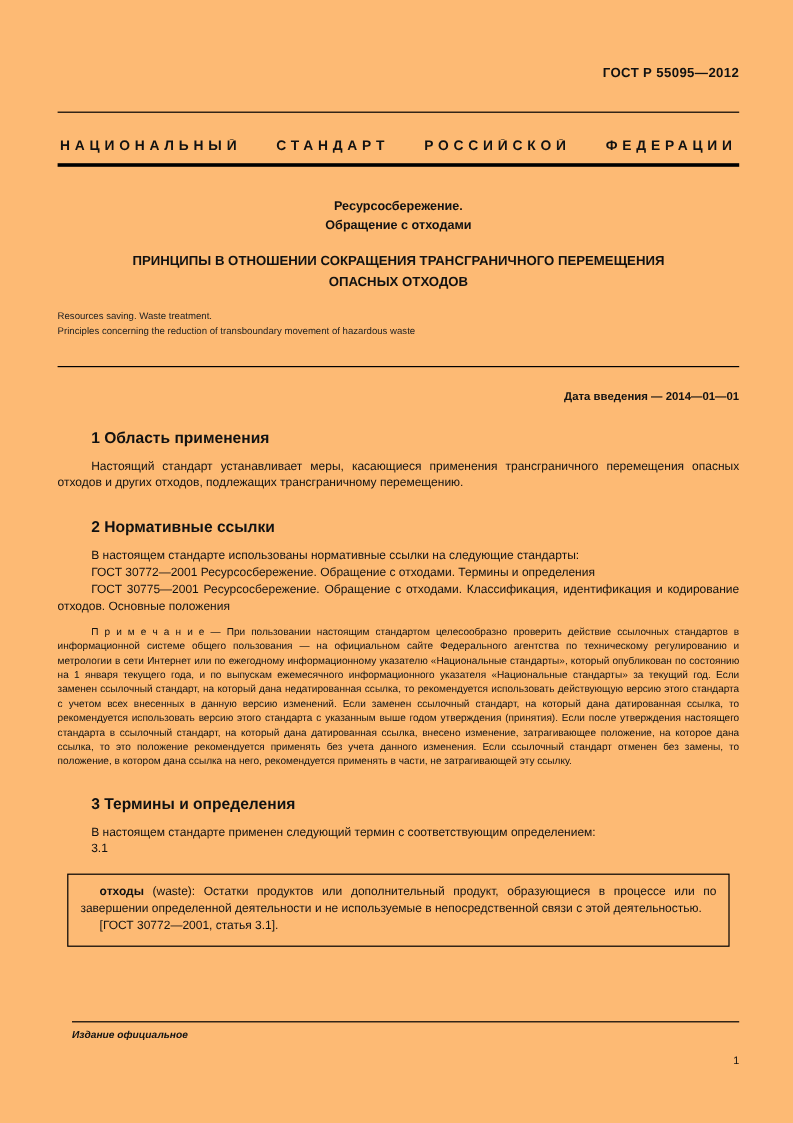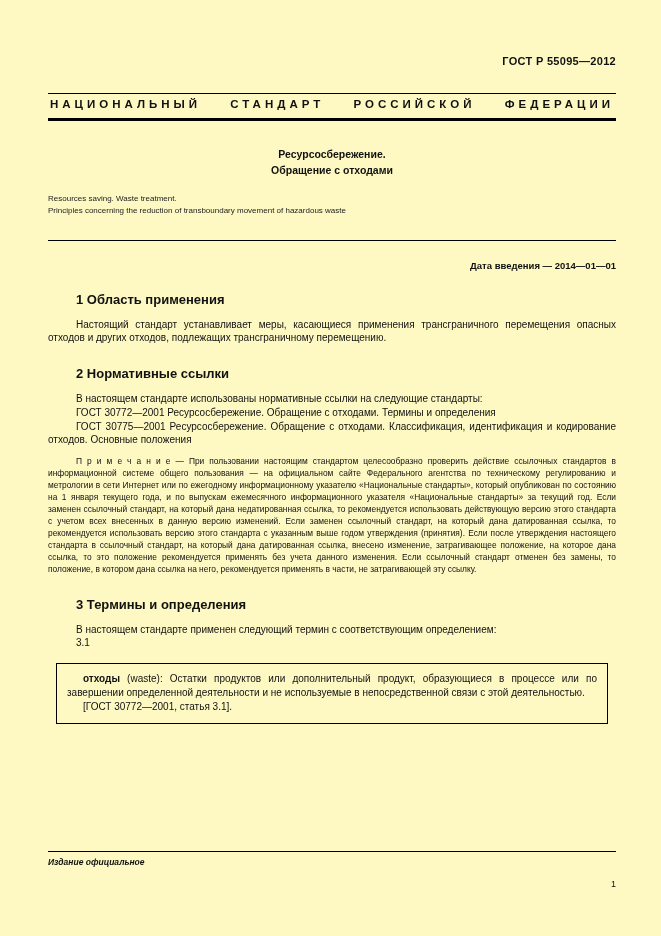--- a/index.html
+++ b/index.html
@@ -1,32 +1,32 @@
 <!DOCTYPE html>
 <html><head>
 <meta charset="utf-8">
 <style>
   html, body { margin: 0; padding: 0; background: #ffffff; }
   .page {
     position: relative;
     width: 661px;
     height: 936px;
-    background: #fef9c3;
+    background: #fdba74;
     box-sizing: border-box;
     padding: 55px 45px 0 48px;
     font-family: "Liberation Sans", "DejaVu Sans", sans-serif;
     color: #111111;
     overflow: hidden;
   }
   .doc-number { text-align: right; font-size: 11px; font-weight: bold; letter-spacing: 0.3px; }
   .band {
     margin-top: 26px;
     border-top: 1px solid #000;
     border-bottom: 3px solid #000;
-    padding: 4px 2px 8px 2px;
+    padding: 22px 2px 8px 2px;
   }
   .band-text {
     font-size: 11.5px;
     font-weight: bold;
     letter-spacing: 4px;
     word-spacing: 14px;
     text-align: justify;
     text-align-last: justify;
     white-space: nowrap;
     overflow: hidden;
@@ -36,41 +36,45 @@
   .english { margin-top: 14px; text-align: left; font-size: 8px; line-height: 1.5; color: #222; }
   .rule { margin-top: 23px; border-top: 1px solid #000; height: 0; }
   .date-line { margin-top: 19px; text-align: right; font-size: 9.5px; font-weight: bold; }
   .sec-title { margin-top: 21px; font-size: 13px; font-weight: bold; padding-left: 28px; }
   p.body { margin: 11px 0 0 0; font-size: 10px; line-height: 1.38; text-align: justify; text-indent: 28px; }
   p.body.tight { margin-top: 0; }
   .note { margin-top: 9px; font-size: 8.4px; line-height: 1.42; text-align: justify; text-indent: 28px; }
   .def-box { margin: 13px 8px 0 8px; border: 1px solid #000; padding: 8px 10px 9px 10px; }
   .def-box p { margin: 0; font-size: 10px; line-height: 1.4; text-align: justify; text-indent: 16px; }
   .bold { font-weight: bold; }
-  .footer { position: absolute; left: 48px; right: 45px; top: 851px; }
+  .footer { position: absolute; left: 60px; right: 45px; top: 851px; }
   .footer-rule { border-top: 1px solid #000; height: 0; }
   .edition { margin-top: 5px; font-size: 8.5px; font-weight: bold; font-style: italic; }
   .page-num { margin-top: 12px; text-align: right; font-size: 9px; }
 </style>
 </head>
 <body>
 
 <div class="page">
 
   <div class="doc-number">ГОСТ Р 55095—2012</div>
 
   <div class="band">
     <div class="band-text">НАЦИОНАЛЬНЫЙ СТАНДАРТ РОССИЙСКОЙ ФЕДЕРАЦИИ</div>
   </div>
 
   <div class="subject">
     <div>Ресурсосбережение.</div>
     <div>Обращение с отходами</div>
   </div>
 
+  <div class="main-title">
+    <div>ПРИНЦИПЫ В ОТНОШЕНИИ СОКРАЩЕНИЯ ТРАНСГРАНИЧНОГО ПЕРЕМЕЩЕНИЯ</div>
+    <div>ОПАСНЫХ ОТХОДОВ</div>
+  </div>
 
   <div class="english">
     <div>Resources saving. Waste treatment.</div>
     <div>Principles concerning the reduction of transboundary movement of hazardous waste</div>
   </div>
 
   <div class="rule"></div>
 
   <div class="date-line">Дата введения — 2014—01—01</div>
 

